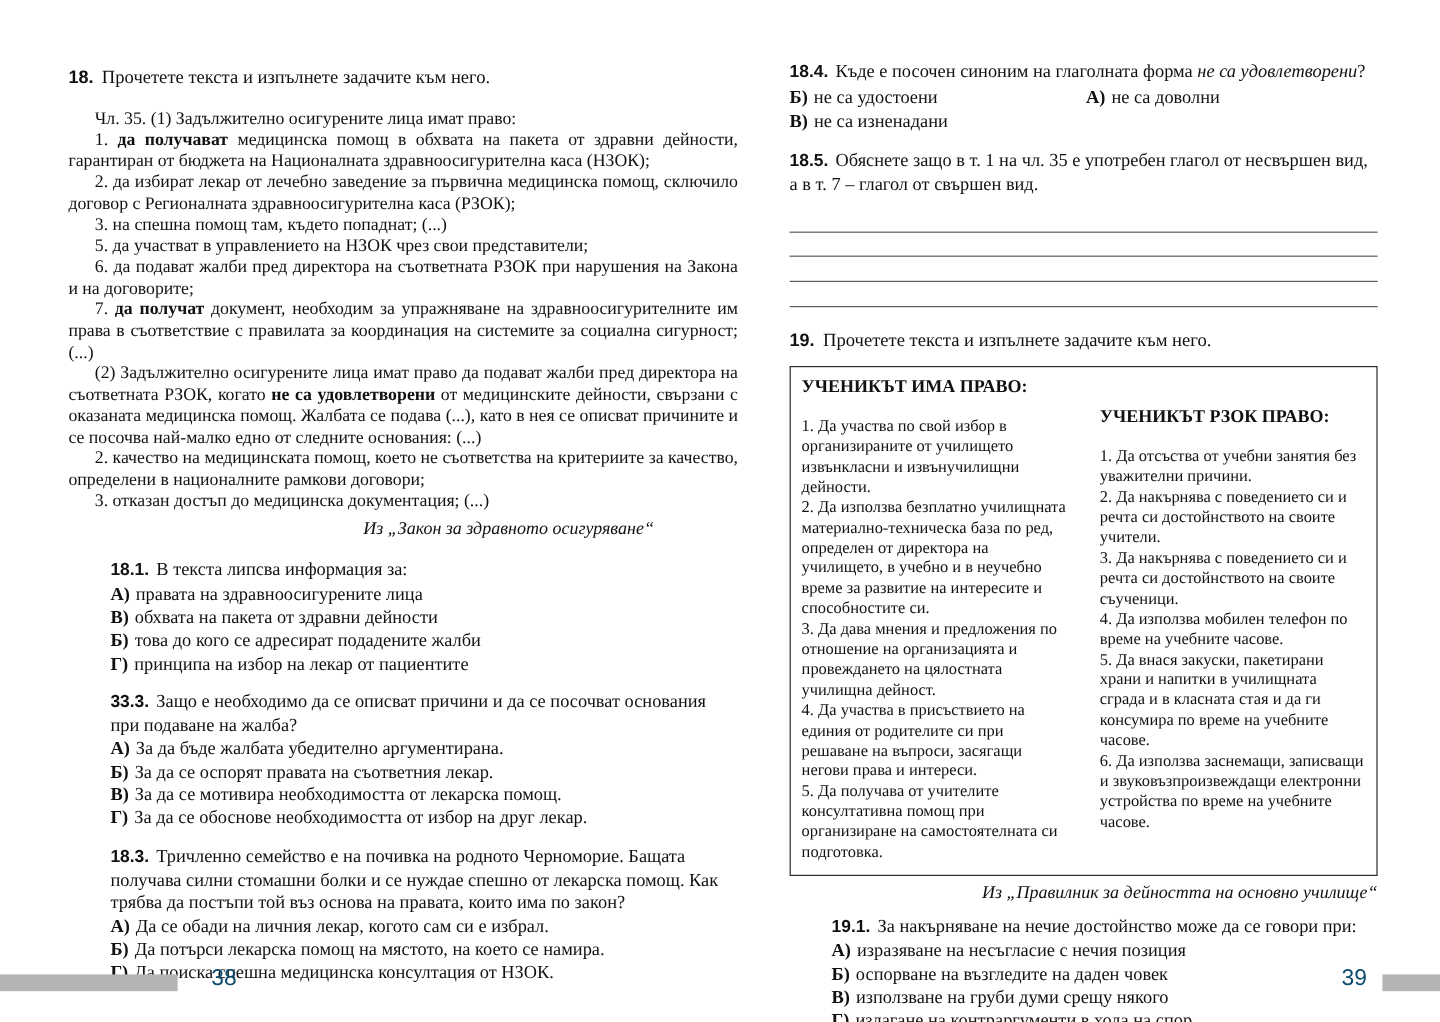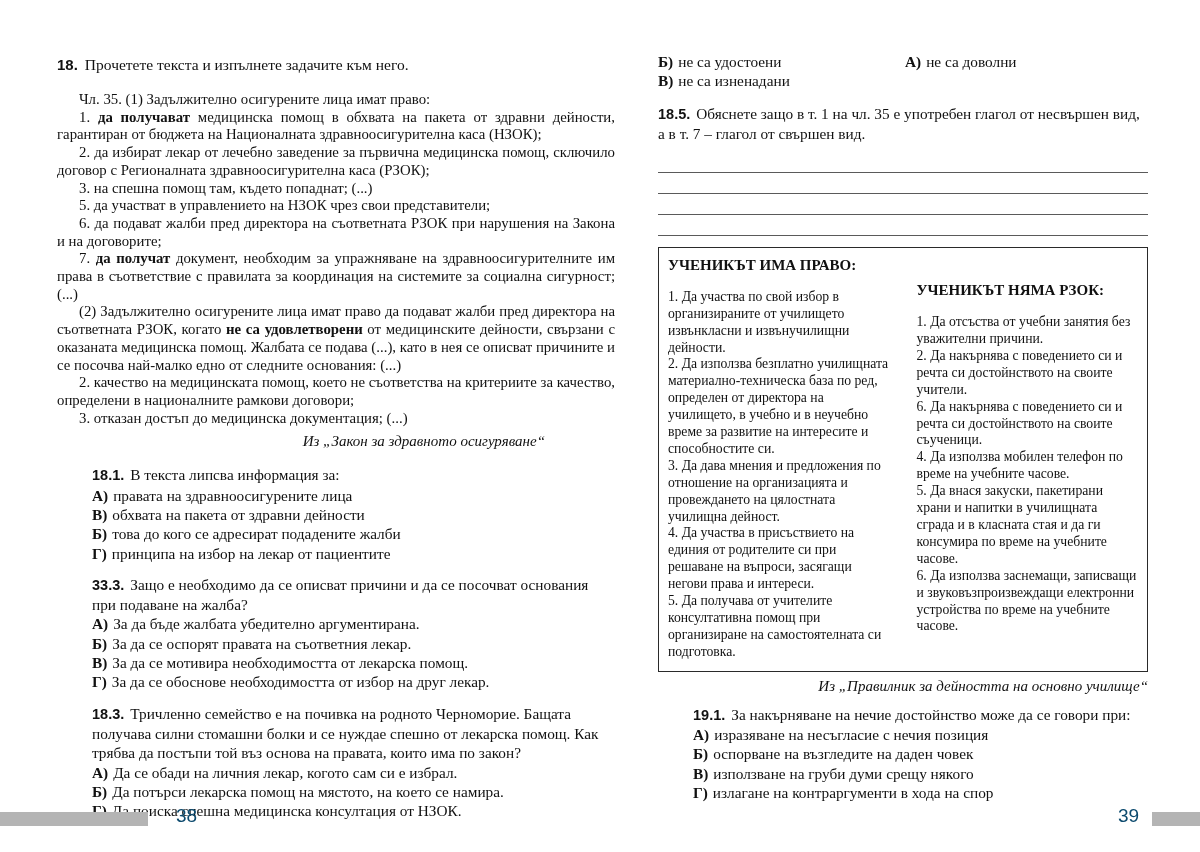--- a/index.html
+++ b/index.html
@@ -96,53 +96,55 @@
     <div class="opt"><b class="ol">А)</b><span>Да се обади на личния лекар, когото сам си е избрал.</span></div>
     <div class="opt"><b class="ol">Б)</b><span>Да потърси лекарска помощ на мястото, на което се намира.</span></div>
     <div class="opt"><b class="ol">Г)</b><span>Да поиска спешна медицинска консултация от НЗОК.</span></div>
   </div>
 
 </div>
 
 <div class="page page-right">
 
   <div>
+    <p class="qhead"><b class="qnum">18.4.</b><span>Къде е посочен синоним на глаголната форма </span><i>не са удовлетворени</i><span>?</span></p>
     <div class="opt-grid">
       <div class="opt"><b class="ol">Б)</b><span>не са удостоени</span></div>
       <div class="opt"><b class="ol">А)</b><span>не са доволни</span></div>
       <div class="opt"><b class="ol">В)</b><span>не са изненадани</span></div>
     </div>
   </div>
 
   <div style="margin-top:13px;">
     <p class="qhead" style="line-height:20px;"><b class="qnum">18.5.</b><span>Обяснете защо в т. 1 на чл. 35 е употребен глагол от несвършен вид, а в т. 7 – глагол от свършен вид.</span></p>
     <div class="answer-lines">
       <div class="ansline"></div>
       <div class="ansline"></div>
       <div class="ansline"></div>
       <div class="ansline"></div>
     </div>
   </div>
 
+  <p class="task-head" style="margin:18px 0 0 0;"><b class="tnum">19.</b><span>Прочетете текста и изпълнете задачите към него.</span></p>
 
   <div class="rtable">
     <div class="tcell">
       <p class="thead">УЧЕНИКЪТ ИМА ПРАВО:</p>
       <p class="titem">1. Да участва по свой избор в организираните от училището извънкласни и извънучилищни дейности.</p>
       <p class="titem">2. Да използва безплатно училищната материално-техническа база по ред, определен от директора на училището, в учебно и в неучебно време за развитие на интересите и способностите си.</p>
       <p class="titem">3. Да дава мнения и предложения по отношение на организацията и провеждането на цялостната училищна дейност.</p>
       <p class="titem">4. Да участва в присъствието на единия от родителите си при решаване на въпроси, засягащи негови права и интереси.</p>
       <p class="titem">5. Да получава от учителите консултативна помощ при организиране на самостоятелната си подготовка.</p>
     </div>
     <div class="tdiv"></div>
     <div class="tcell">
-      <p class="thead">УЧЕНИКЪТ НЯМА РЗОК:</p>
+      <p class="thead">УЧЕНИКЪТ РЗОК ПРАВО:</p>
       <p class="titem">1. Да отсъства от учебни занятия без уважителни причини.</p>
       <p class="titem">2. Да накърнява с поведението си и речта си достойнството на своите учители.</p>
-      <p class="titem">6. Да накърнява с поведението си и речта си достойнството на своите съученици.</p>
+      <p class="titem">3. Да накърнява с поведението си и речта си достойнството на своите съученици.</p>
       <p class="titem">4. Да използва мобилен телефон по време на учебните часове.</p>
       <p class="titem">5. Да внася закуски, пакетирани храни и напитки в училищната сграда и в класната стая и да ги консумира по време на учебните часове.</p>
       <p class="titem">6. Да използва заснемащи, записващи и звуковъзпроизвеждащи електронни устройства по време на учебните часове.</p>
     </div>
   </div>
 
   <p class="source-line">Из „Правилник за дейността на основно училище“</p>
 
   <div class="qblock" style="margin-top:9px;">
     <p class="qhead"><b class="qnum">19.1.</b><span>За накърняване на нечие достойнство може да се говори при:</span></p>

